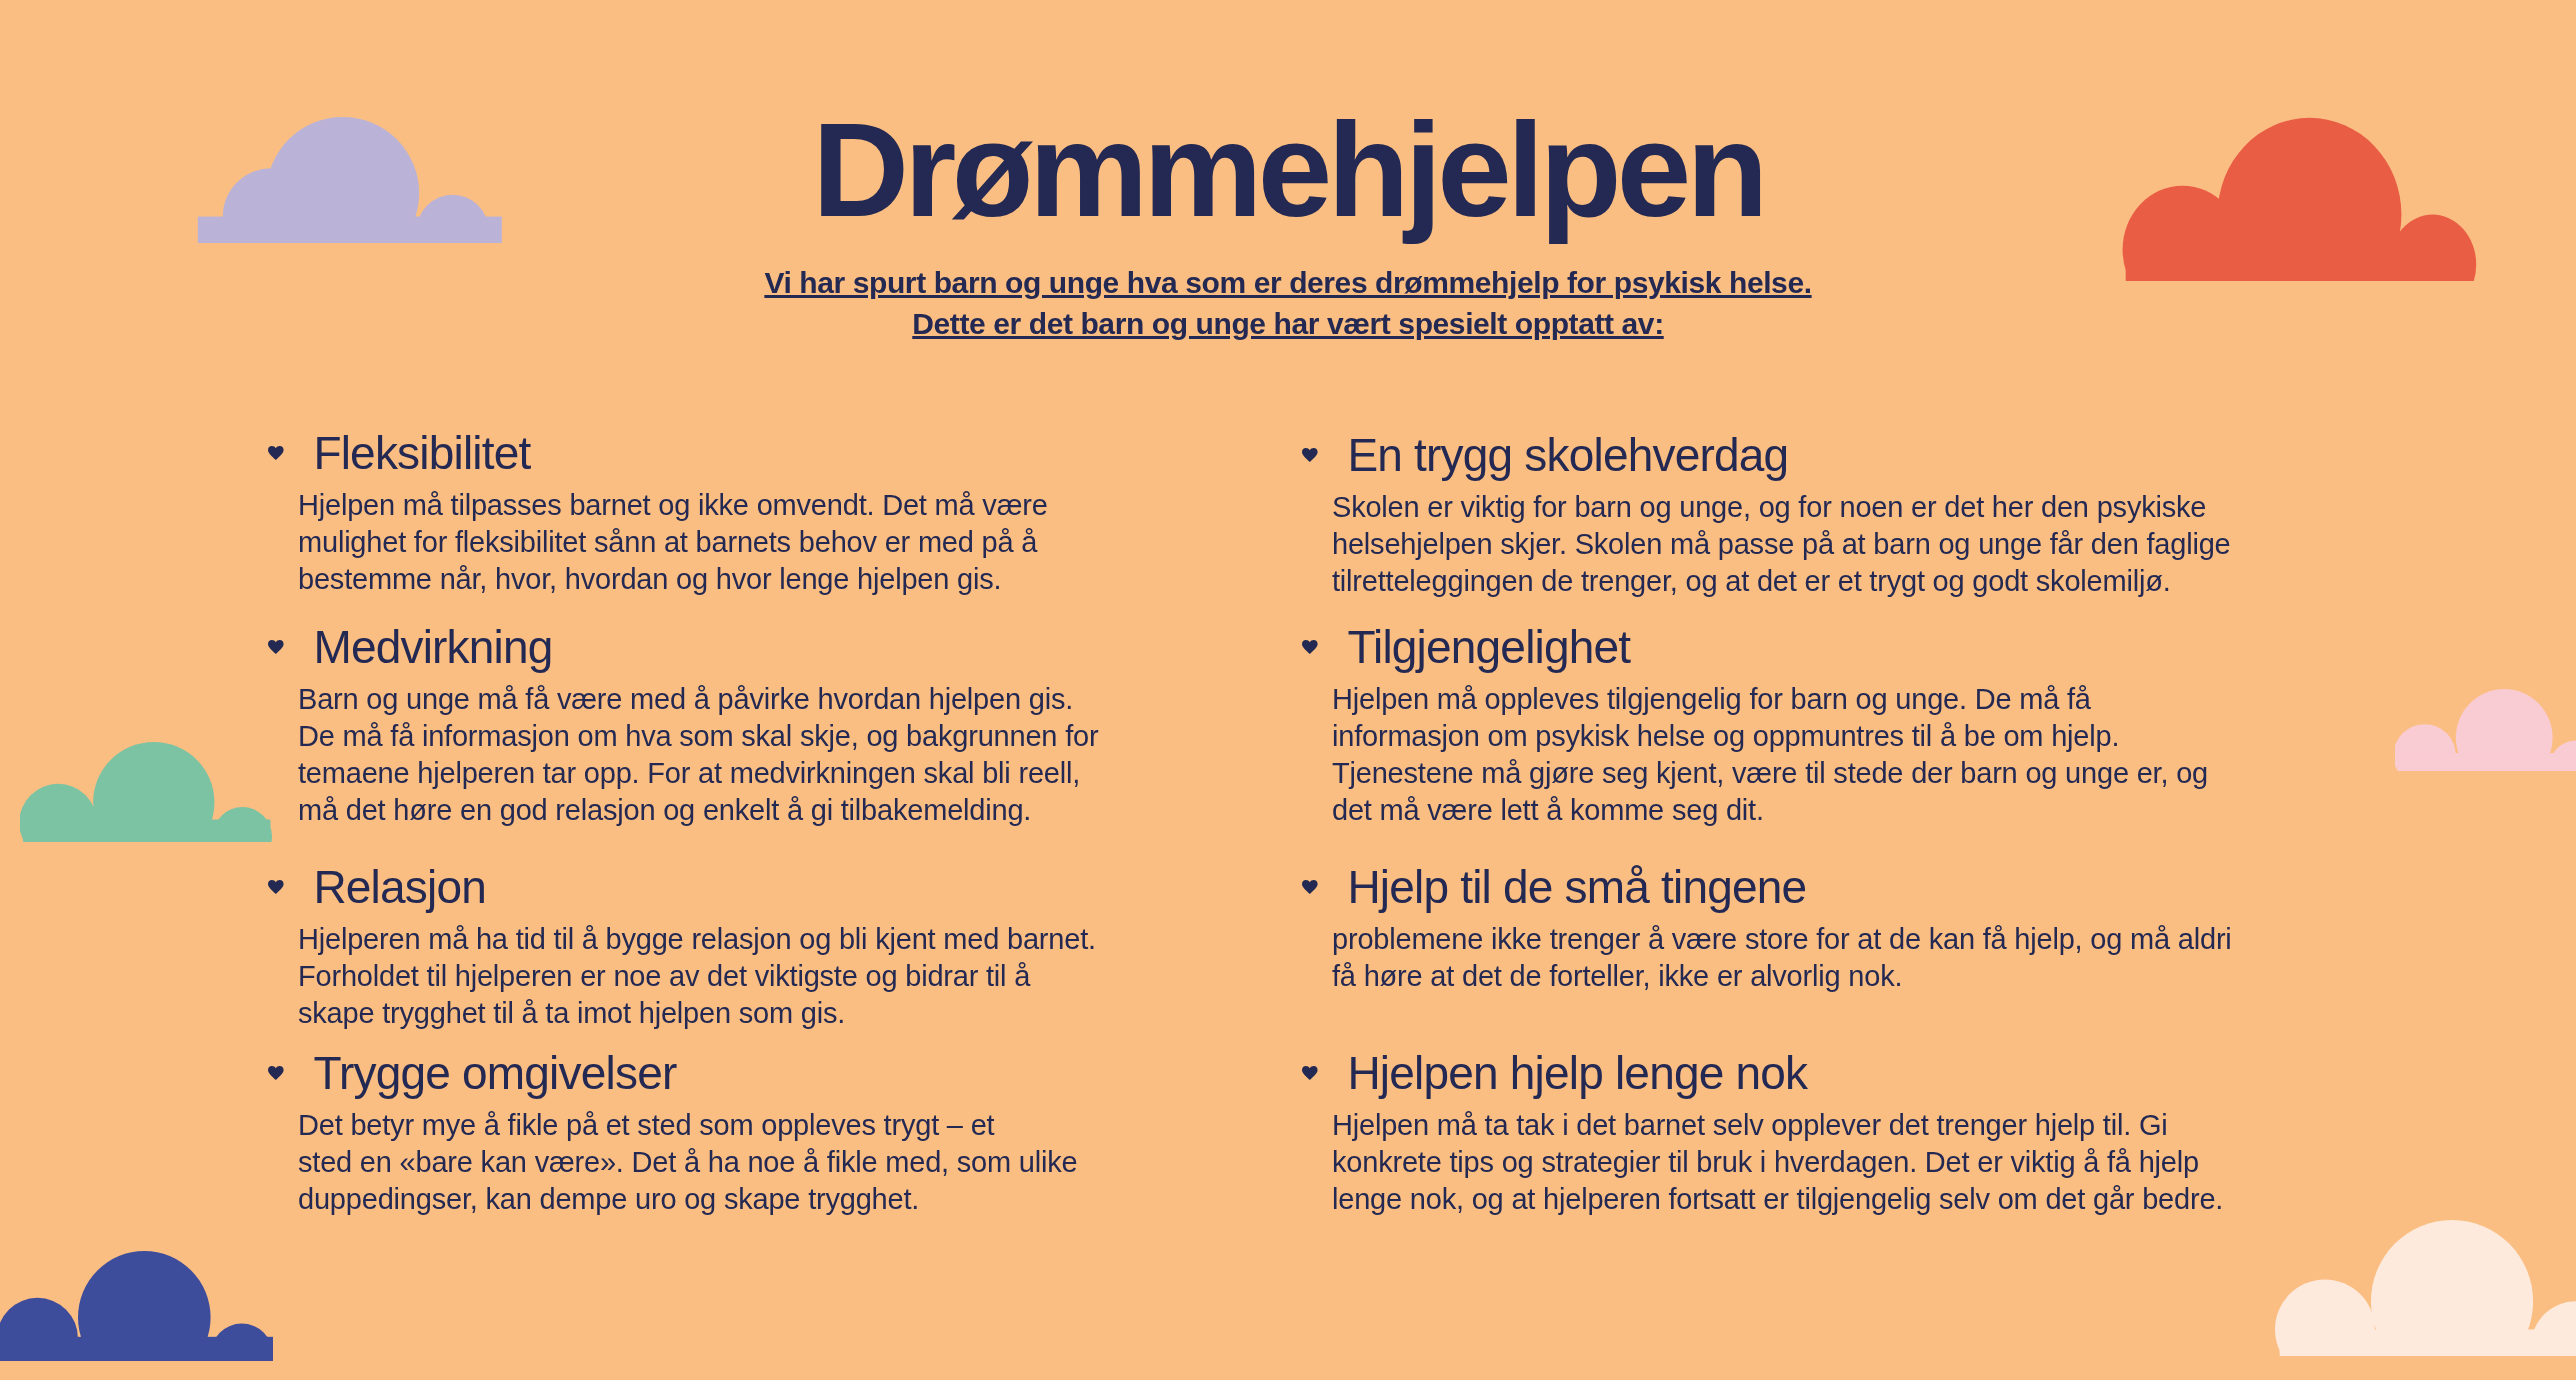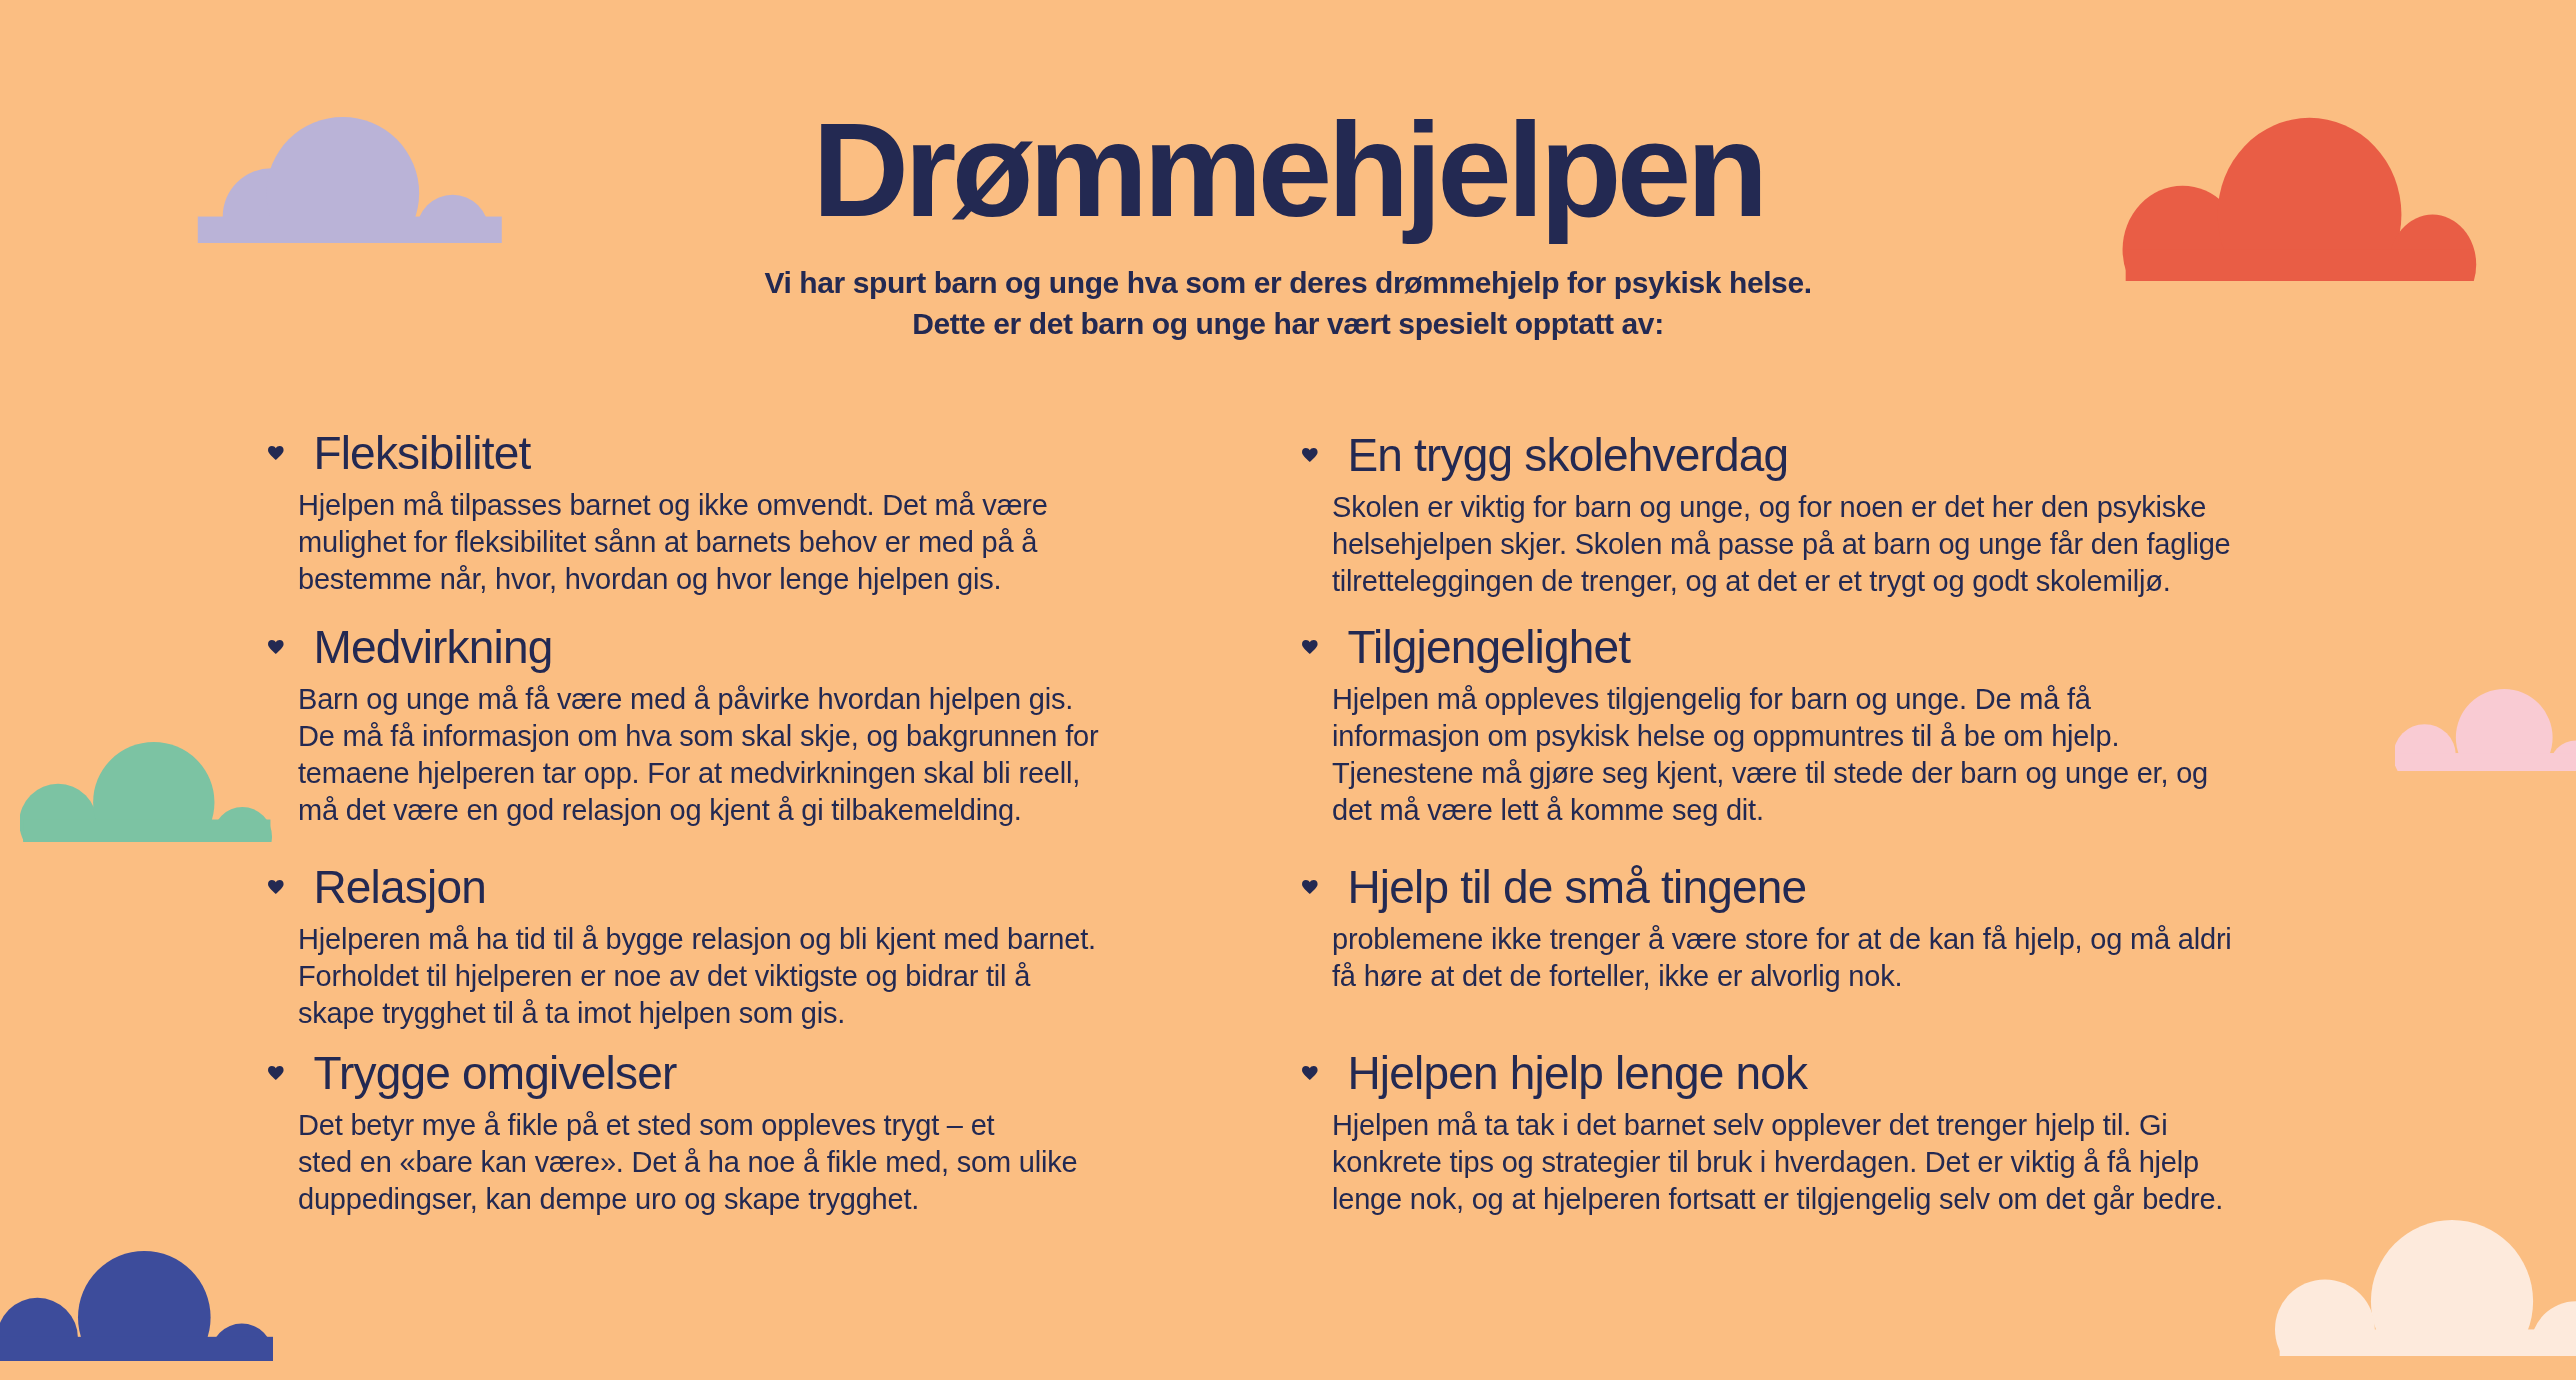--- a/index.html
+++ b/index.html
@@ -13,21 +13,21 @@
   .cloud { position: absolute; }
   .cloud svg { display: block; width: 100%; height: 100%; }
   .title {
     position: absolute; left: 0; right: 0; top: 103px;
     text-align: center; font-weight: 700; font-size: 134px;
     letter-spacing: -4.7px; line-height: 1; margin: 0;
   }
   .subtitle {
     position: absolute; left: 0; right: 0; top: 262px;
     text-align: center; font-weight: 700; font-size: 30px;
-    line-height: 41px; letter-spacing: -0.4px;
+    line-height: 41px; letter-spacing: -0.4px; text-decoration: underline;
   }
   .subtitle div { white-space: nowrap; }
   .col { position: absolute; }
   .col.left { left: 268px; width: 981px; }
   .col.right { left: 1302px; width: 1052px; }
   .item { position: absolute; left: 0; right: 0; }
   .item-head { display: flex; align-items: center; height: 53px; }
   .heart { width: 22px; flex: 0 0 22px; margin-right: 23.4px; display: flex; align-items: center; }
   .heart svg { width: 15.6px; height: 14px; }
   .item-title { font-weight: 400; font-size: 46px; letter-spacing: -0.8px; white-space: nowrap; }
@@ -130,21 +130,21 @@
           <svg viewBox="0 0 20 18">
             <path d="M10 18 C4 12 0 9 0 5 C0 2 2 0 5 0 C7 0 9 1 10 3 C11 1 13 0 15 0 C18 0 20 2 20 5 C20 9 16 12 10 18Z" fill="#232952"></path>
           </svg>
         </span>
       <span class="item-title">Medvirkning</span>
     </div>
     <div class="item-body">
       <div>Barn og unge må få være med å påvirke hvordan hjelpen gis.</div>
       <div>De må få informasjon om hva som skal skje, og bakgrunnen for</div>
       <div>temaene hjelperen tar opp. For at medvirkningen skal bli reell,</div>
-      <div>må det være en god relasjon og kjent å gi tilbakemelding.</div>
+      <div>må det høre en god relasjon og enkelt å gi tilbakemelding.</div>
     </div>
   </div>
 
   <div class="item" style="top:860px;">
     <div class="item-head">
       <span class="heart">
           <svg viewBox="0 0 20 18">
             <path d="M10 18 C4 12 0 9 0 5 C0 2 2 0 5 0 C7 0 9 1 10 3 C11 1 13 0 15 0 C18 0 20 2 20 5 C20 9 16 12 10 18Z" fill="#232952"></path>
           </svg>
         </span>

